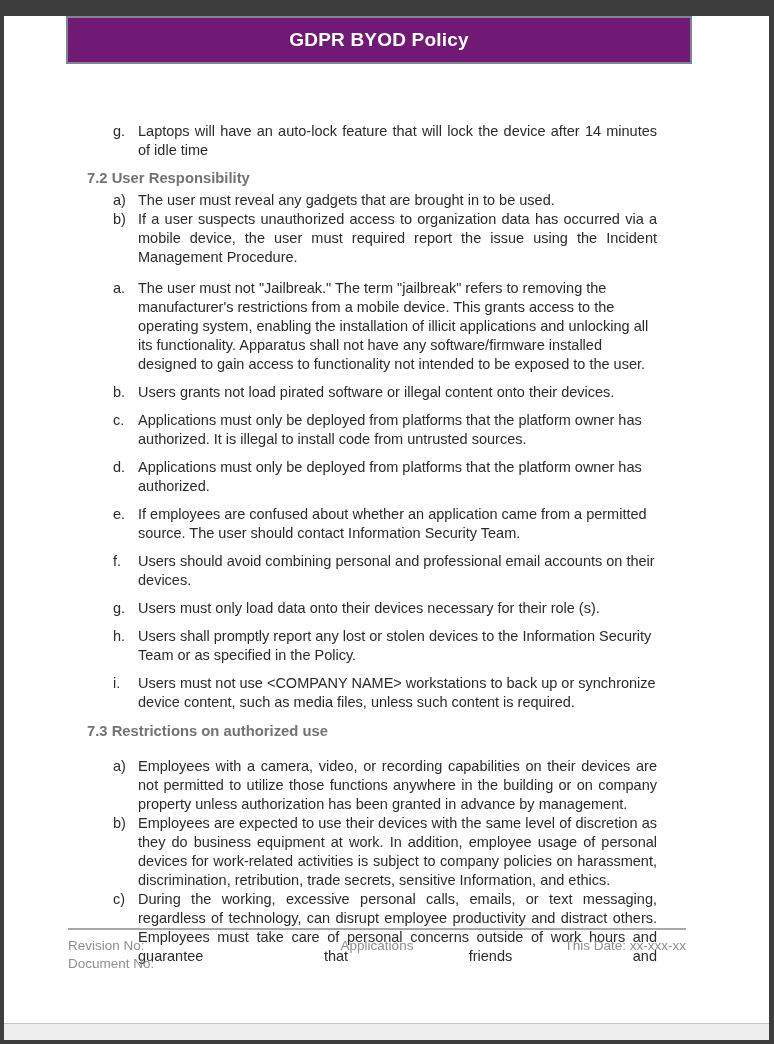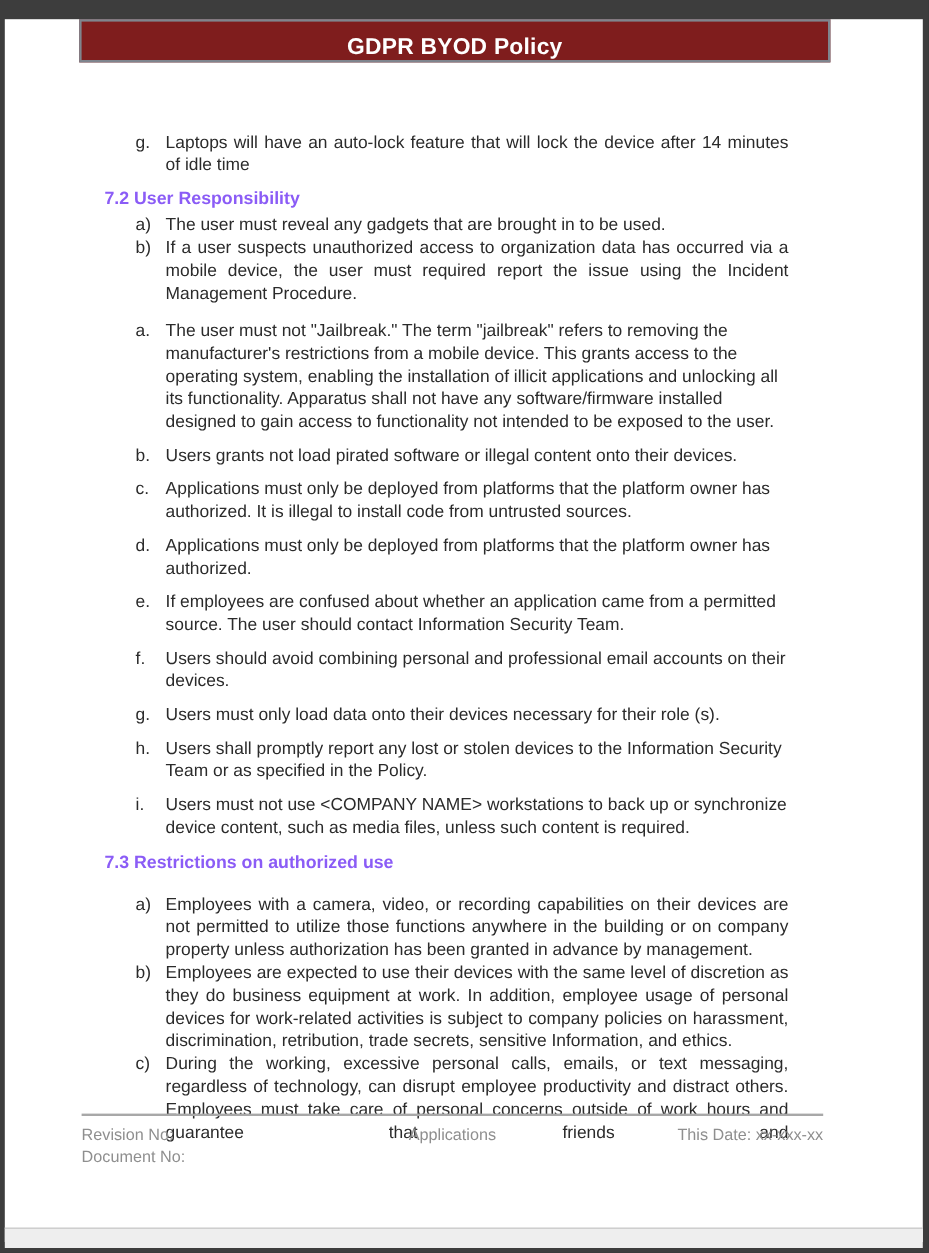--- a/index.html
+++ b/index.html
@@ -16,22 +16,22 @@
   .page {
     position: relative;
     width: 765px;
     height: 1019px;
     background: #ffffff;
   }
   
   .banner {
     margin: 12px 0 0 62px;
     width: 626px;
-    height: 36px;
-    background: #7f1d1d;
+    height: 48px;
+    background: #701a75;
     border: 2px solid #7f858e;
     text-align: center;
   }
   .banner span {
     display: inline-block;
     line-height: 44px;
     color: #ffffff;
     font-weight: bold;
     font-size: 19px;
     letter-spacing: 0.2px;
@@ -51,21 +51,21 @@
   .li .marker {
     position: absolute;
     left: 26px;
     top: 0;
   }
   .li.justify .text { text-align: justify; }
   .li.justify-last .text { text-align: justify; text-align-last: justify; }
   h2.sec {
     font-size: 14.8px;
     font-weight: bold;
-    color: #8b5cf6;
+    color: #737373;
     line-height: 19px;
   }
   .sec-72 { margin-top: 9px; margin-bottom: 3px; }
   .sec-73 { margin-top: 10px; margin-bottom: 16px; }
   .list-a .li { margin-bottom: 0; }
   .list-b { margin-top: 12px; }
   .list-b .li { margin-bottom: 9px; }
   .list-c .li { margin-bottom: 0; }
   
   .footer {

